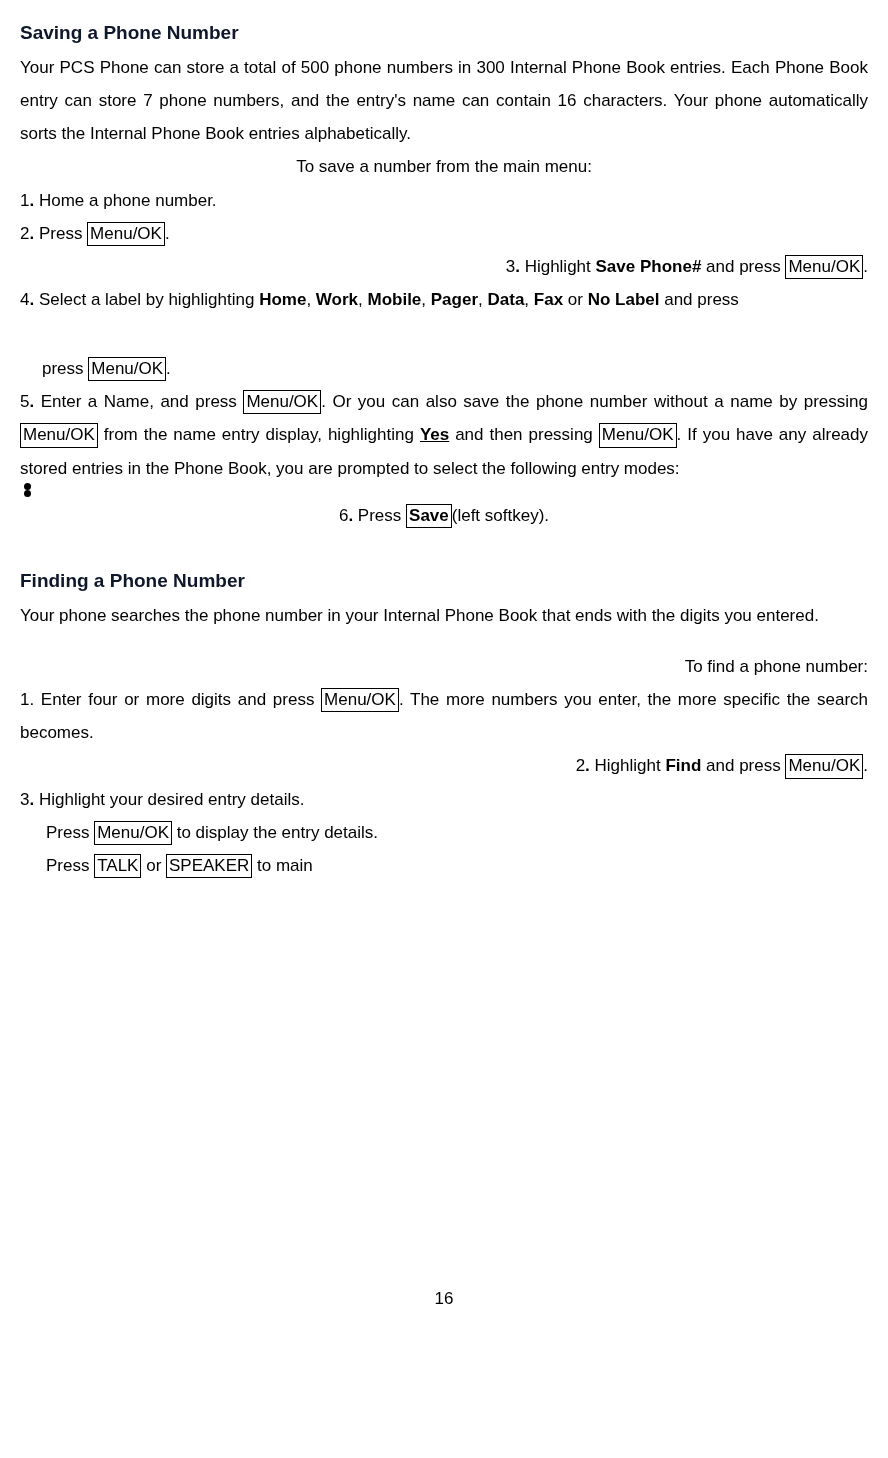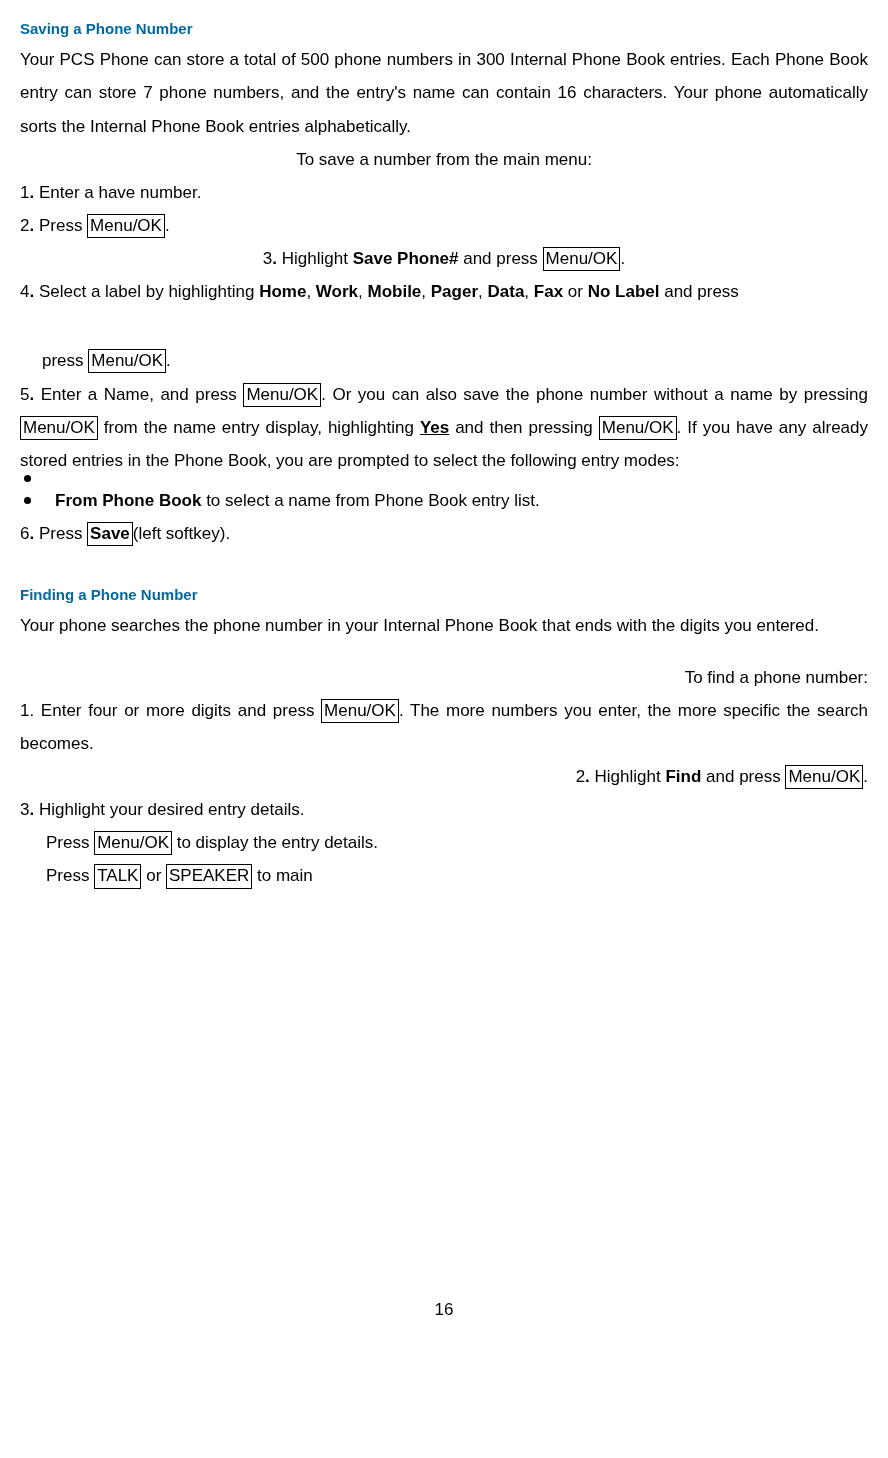--- a/index.html
+++ b/index.html
@@ -7,23 +7,23 @@
       font-size: 17px;
       line-height: 1.95;
       color: #000;
       margin: 0;
       padding: 14px 20px 20px 20px;
       max-width: 888px;
       box-sizing: border-box;
       text-align: justify;
     }
     .heading {
-      color: #0369a1;
+      color: #0f172a;
       font-weight: bold;
-      font-size: 15px;
+      font-size: 19px;
       text-align: left;
     }
     .para {
       margin: 0;
     }
     .step {
       margin: 0;
       text-align: justify;
     }
     .step-cont {
@@ -79,52 +79,51 @@
 </head>
 <body>
 
 <div class="heading">Saving a Phone Number</div>
 
 <div class="para">Your PCS Phone can store a total of 500 phone numbers in 300 Internal Phone Book entries. Each Phone Book entry can store 7 phone numbers, and the entry's name can contain 16 characters. Your phone automatically sorts the Internal Phone Book entries alphabetically.</div>
 
 <div class="para" style="text-align:center;">To save a number from the main menu:</div>
 
 <div class="step" style="text-align:left;">
-  <span>1</span><span class="bold">.</span><span> Enter a have number.</span>
+  <span>1</span><span class="bold">.</span><span> Home a phone number.</span>
 </div>
 
 <div class="step" style="text-align:left;">
   <span>2</span><span class="bold">.</span><span> Press </span><span class="boxed">Menu/OK</span><span>.</span>
 </div>
 
-<div class="step" style="text-align:center;">
+<div class="step" style="text-align:right;">
   <span>3</span><span class="bold">.</span><span> Highlight </span><span class="bold">Save Phone#</span><span> and press </span><span class="boxed">Menu/OK</span><span>.</span>
 </div>
 
 <div class="step">
   <span>4</span><span class="bold">.</span><span> Select a label by highlighting </span><span class="bold">Home</span><span>, </span><span class="bold">Work</span><span>, </span><span class="bold">Mobile</span><span>, </span><span class="bold">Pager</span><span>, </span><span class="bold">Data</span><span>, </span><span class="bold">Fax</span><span> or </span><span class="bold">No Label</span><span> and press </span>
 </div>
 <div class="step-cont" style="text-align:left;">
   <span>press </span><span class="boxed">Menu/OK</span><span>.</span>
 </div>
 
 <div class="step">
   <span>5</span><span class="bold">.</span><span> Enter a Name, and press </span><span class="boxed">Menu/OK</span><span>. Or you can also save the phone number without a name by pressing </span><span class="boxed">Menu/OK</span><span> from the name entry display, highlighting </span><span class="bold underline">Yes</span><span> and then pressing </span><span class="boxed">Menu/OK</span><span>. If you have any already stored entries in the Phone Book, you are prompted to select the following entry modes:</span>
 </div>
 
 <div class="bullet-item">
   <span class="bullet-dot"></span>
 </div>
 
 <div class="bullet-item">
   <span class="bullet-dot"></span>
-  <span><span class="bold">From Phone Book</span><span> to select a name from Phone Book entry list.</span></span>
 </div>
 
-<div class="step" style="text-align:left;">
+<div class="step" style="text-align:center;">
   <span>6</span><span class="bold">.</span><span> Press </span><span class="bold boxed">Save</span><span>(left softkey).</span>
 </div>
 
 <div class="gap"></div>
 
 <div class="heading">Finding a Phone Number</div>
 
 <div class="para">Your phone searches the phone number in your Internal Phone Book that ends with the digits you entered.</div>
 
 <div class="gap-small"></div>

